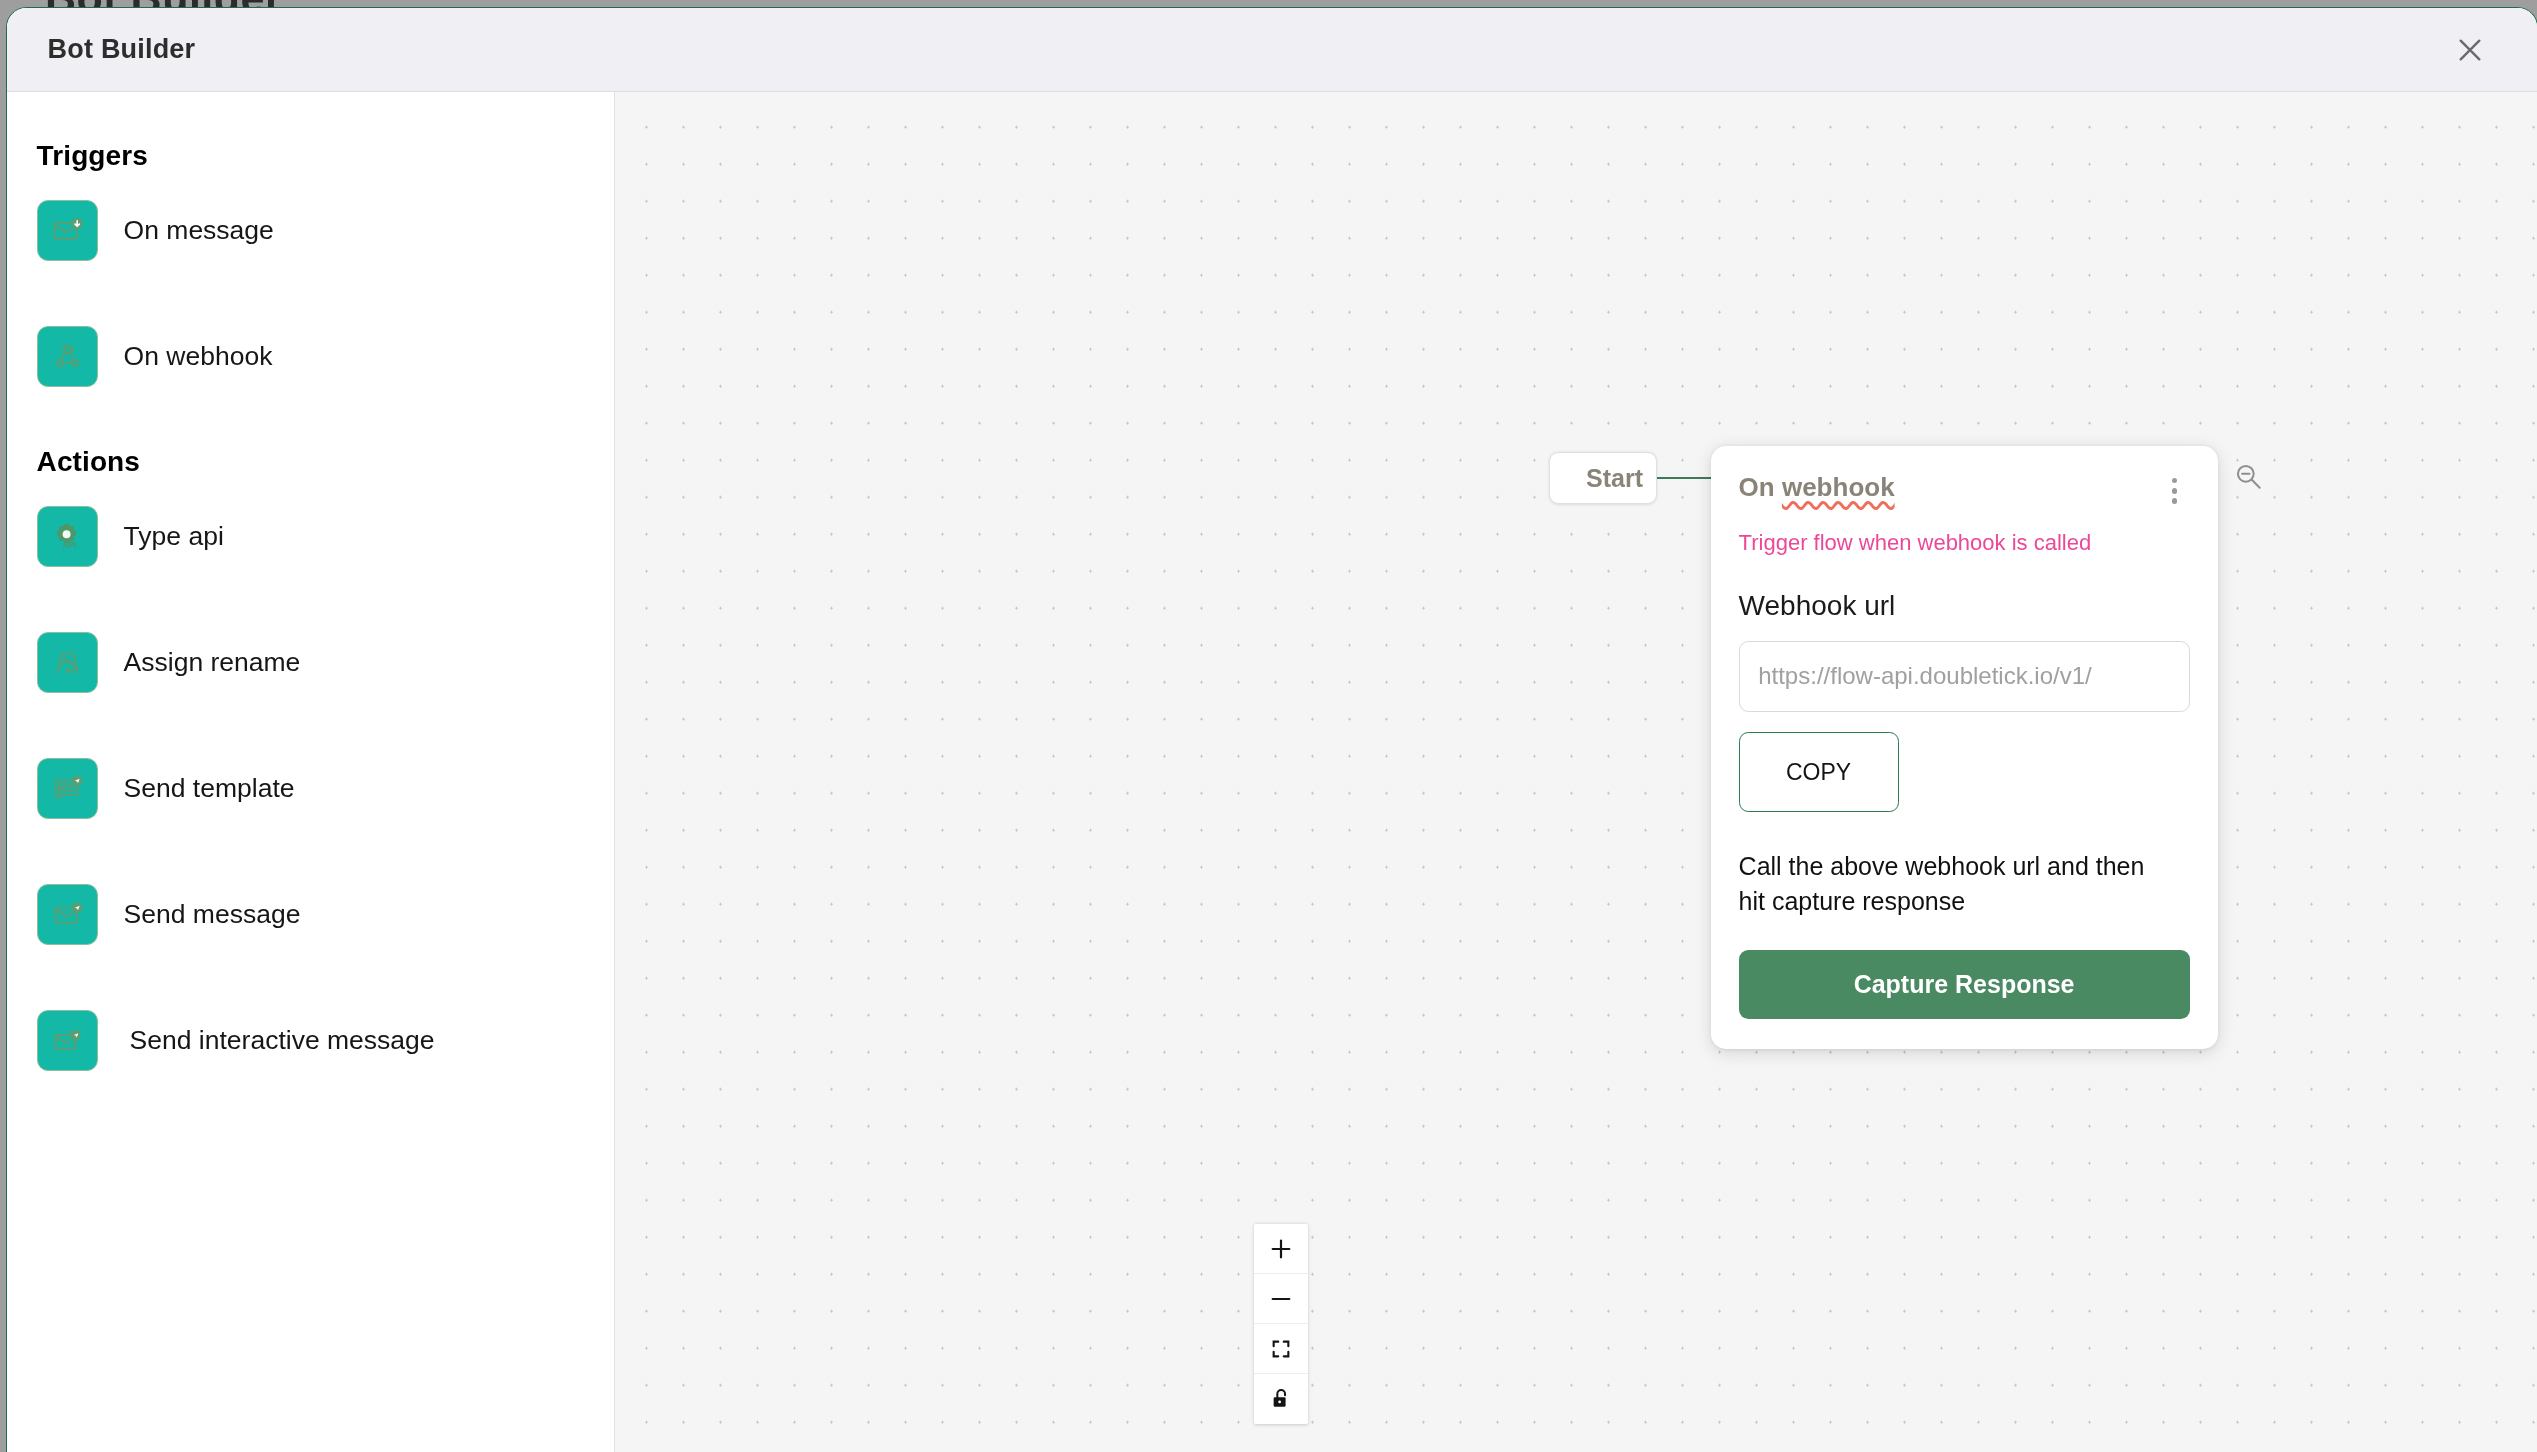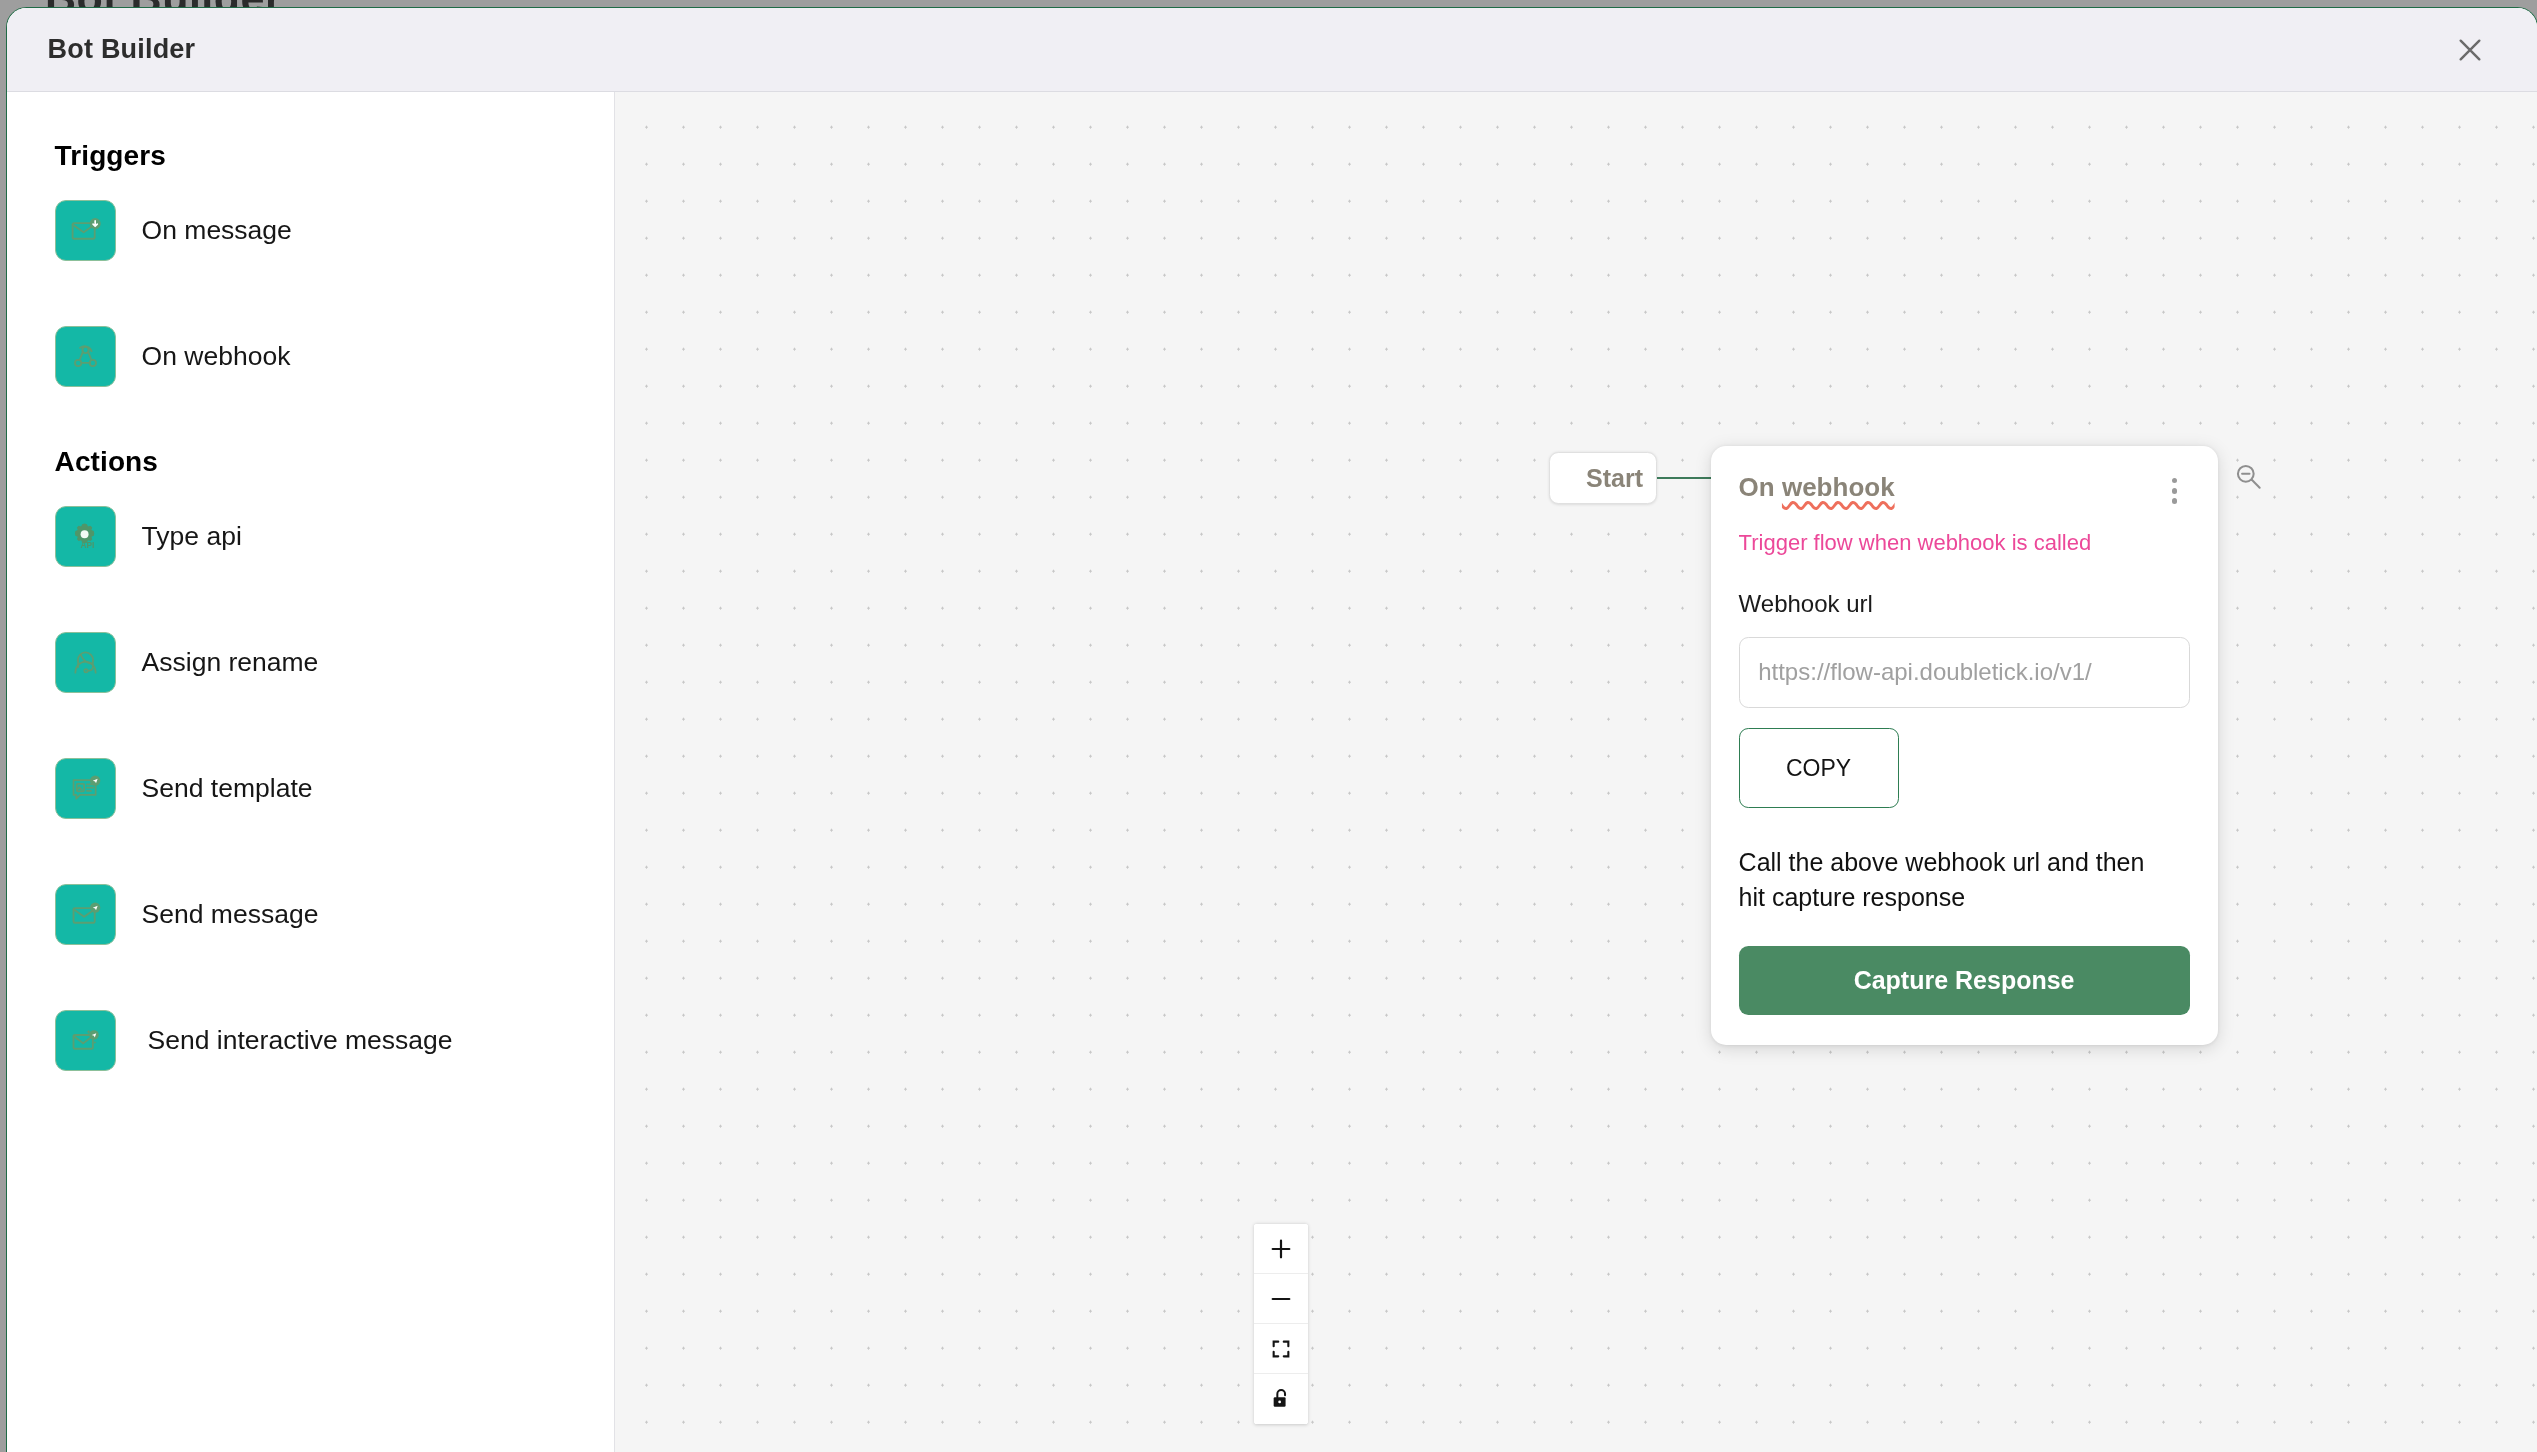--- a/index.html
+++ b/index.html
@@ -82,21 +82,21 @@
     display: flex;
     min-height: 0;
   }
 
   
   #sidebar {
     width: 608px;
     flex: 0 0 608px;
     background: #ffffff;
     border-right: 0.9px solid #e2e2e6;
-    padding: 48px 0 0 48px;
+    padding: 48px 0 0 30px;
     overflow: hidden;
   }
   .section-title {
     font-size: 28px;
     font-weight: 700;
     color: #000000;
     margin-bottom: 22px;
     letter-spacing: 0.1px;
   }
   .section-title.actions { margin-top: 35px; }
@@ -277,21 +277,21 @@
     background: #9a9a9a;
     display: block;
   }
   #card-desc {
     font-size: 22px;
     color: #ec4899;
     margin-bottom: 32.5px;
     line-height: 1.3;
   }
   #webhook-url-label {
-    font-size: 24px;
+    font-size: 28px;
     color: #1b1b1b;
     margin-bottom: 18.6px;
   }
   #webhook-url-input {
     width: 100%;
     height: 71px;
     border: 0.9px solid #d9d9d9;
     border-radius: 9.3px;
     padding: 0 18.6px;
     font-family: "Liberation Sans", sans-serif;

